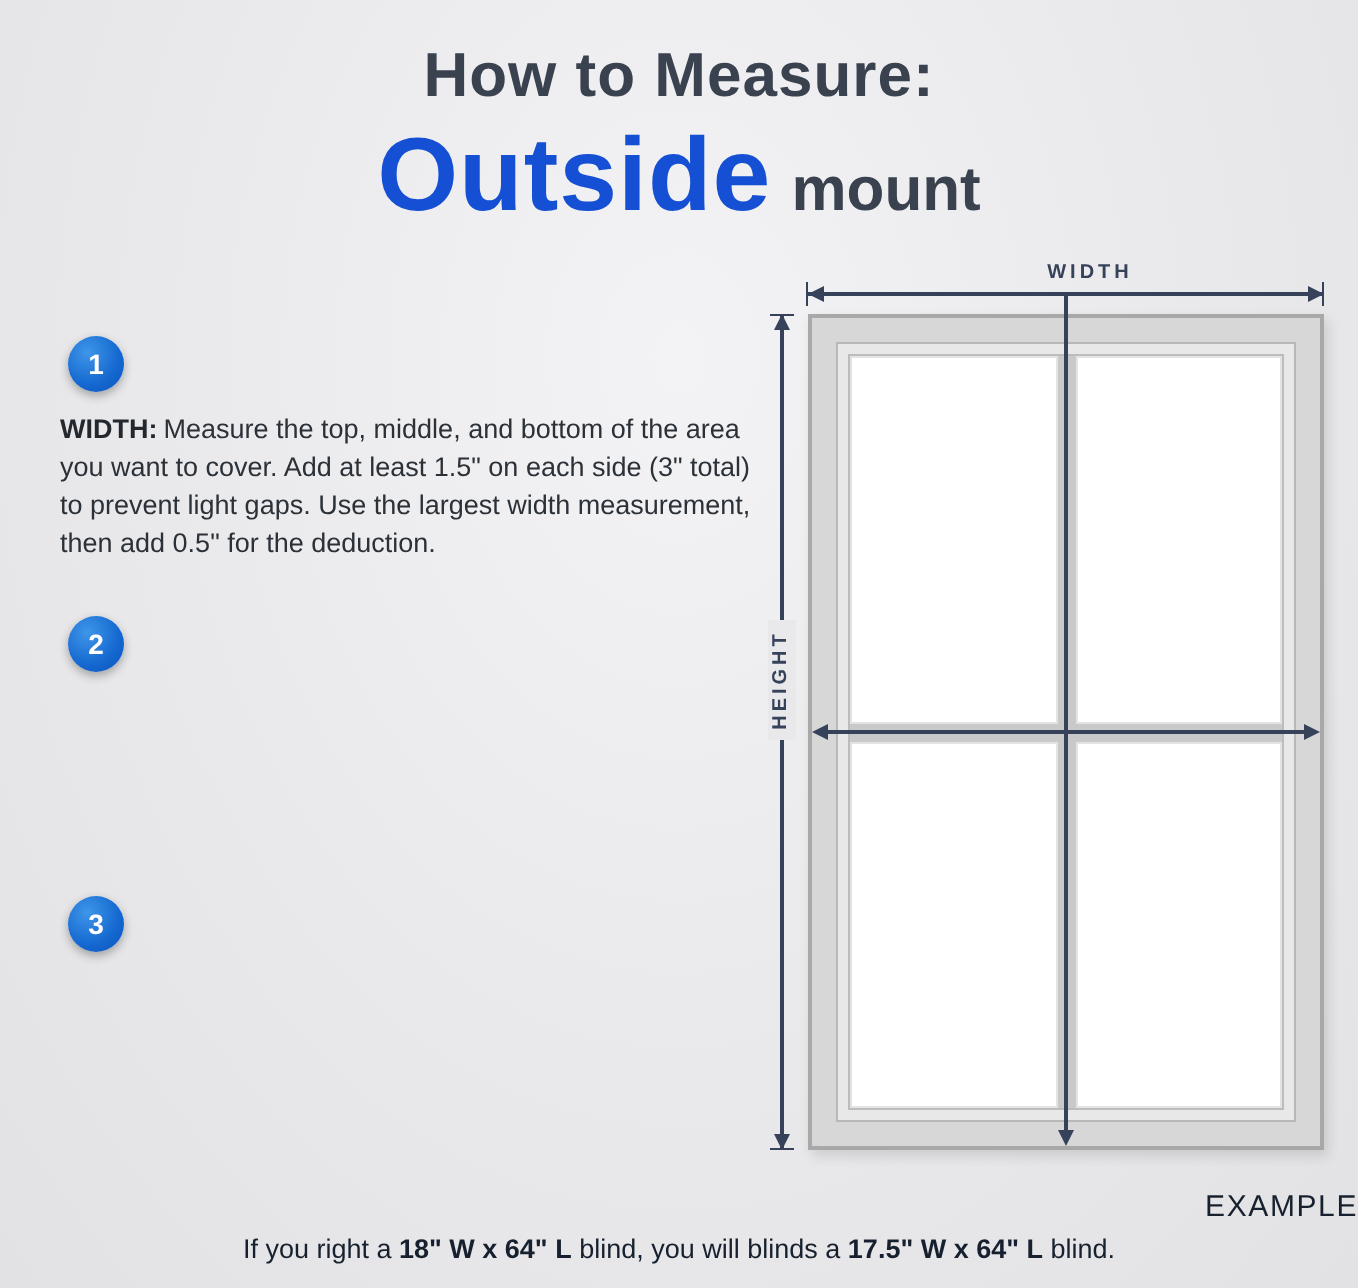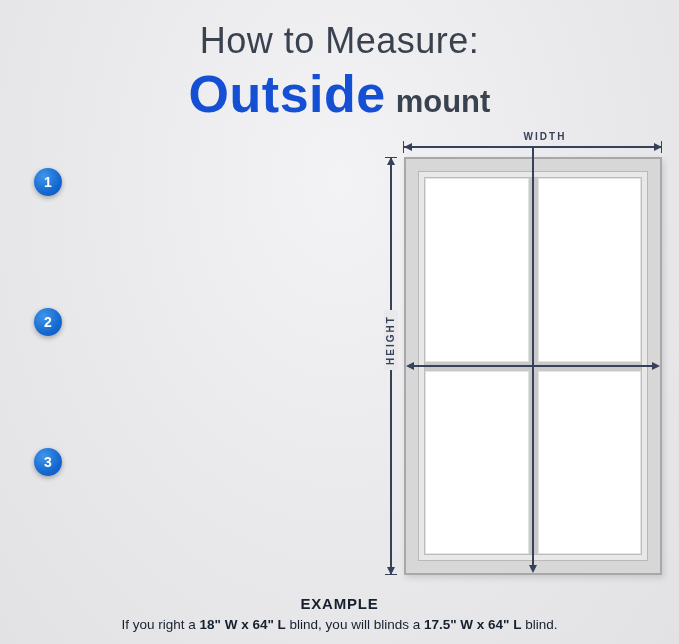--- a/index.html
+++ b/index.html
@@ -4,21 +4,21 @@
 <style>
   html,body{margin:0;padding:0;}
   body{font-family:"Liberation Sans", sans-serif;}
   .canvas{
     position:relative;width:679px;height:644px;overflow:hidden;
     background:radial-gradient(ellipse at 50% 28%, #f3f3f5 0%, #e9e9eb 55%, #e2e2e5 100%);
   }
 
   
   .title-block{position:absolute;top:20px;left:0;width:100%;text-align:center;}
-  .title-line1{font-size:36px;font-weight:400;color:#3a4250;letter-spacing:0.5px;}
+  .title-line1{font-size:31px;font-weight:700;color:#3a4250;letter-spacing:0.5px;}
   .title-line2{margin-top:2px;}
   .title-highlight{font-size:52px;font-weight:800;color:#1550d4;letter-spacing:0.5px;}
   .title-rest{font-size:31px;font-weight:700;color:#3a4250;margin-left:10px;}
 
   
   .step{position:absolute;left:30px;width:350px;}
   .step-1{top:168px;}
   .step-2{top:308px;}
   .step-3{top:448px;}
   .badge{
@@ -60,38 +60,39 @@
     position:absolute;font-size:10px;font-weight:700;letter-spacing:2px;color:#36415a;
   }
   .width-label{left:416px;top:131px;width:258px;text-align:center;}
   .height-label{
     left:361px;top:333px;width:60px;height:14px;text-align:center;
     transform:rotate(-90deg);background:#e9e9eb;line-height:14px;
   }
 
   
   .example{position:absolute;left:0;bottom:12px;width:100%;text-align:center;color:#17202e;}
-  .example-heading{font-size:15px;font-weight:700;letter-spacing:0.8px;margin-bottom:5px;}
+  .example-heading{font-size:15px;font-weight:400;letter-spacing:0.8px;margin-bottom:5px;text-align:right;}
   .example-line{font-size:13.5px;}
   .example-line strong{font-weight:700;}
 </style>
 </head>
 <body>
 
 <div class="canvas">
 
   <div class="title-block">
     <div class="title-line1">How to Measure:</div>
     <div class="title-line2">
       <span class="title-highlight">Outside</span><span class="title-rest">mount</span>
     </div>
   </div>
 
   <div class="step step-1">
     <div class="badge">1</div>
+    <p><strong>WIDTH:</strong><span>Measure the top, middle, and bottom of the area you want to cover. Add at least 1.5" on each side (3" total) to prevent light gaps. Use the largest width measurement, then add 0.5" for the deduction.</span></p>
   </div>
 
   <div class="step step-2">
     <div class="badge">2</div>
   </div>
 
   <div class="step step-3">
     <div class="badge">3</div>
   </div>
 

